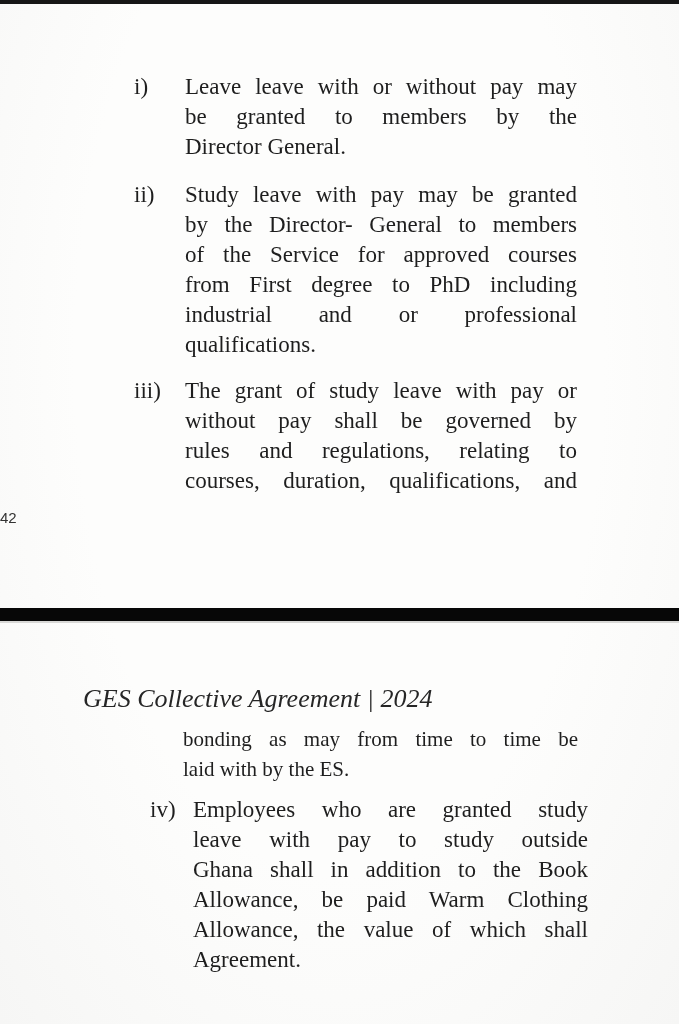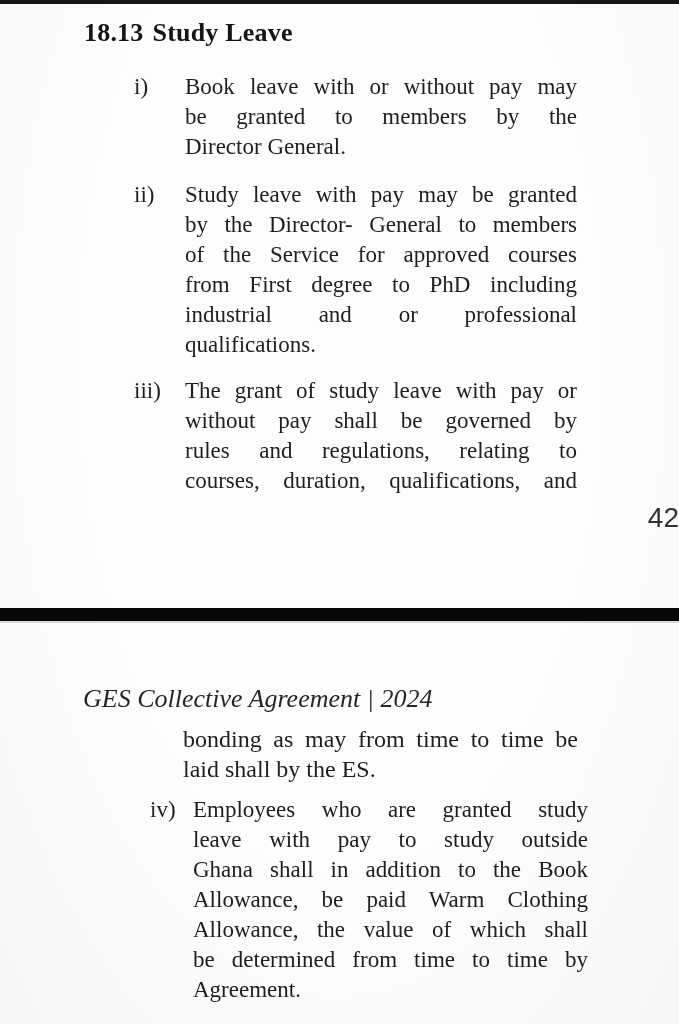--- a/index.html
+++ b/index.html
@@ -54,51 +54,48 @@
   .item-iii { top: 376px; }
   .item-iv  { top: 795px; margin-left: 10px; }
 
   
   .tline { text-align: justify; text-align-last: justify; }
   .tline.lastline { text-align-last: left; }
 
   
   .page-number {
     position: absolute; top: 505px; left: 0; right: 0;
-    text-align: right;
+    text-align: left;
     font-family: "Liberation Sans", "DejaVu Sans", sans-serif;
-    font-size: 28px; line-height: 26px; color: #333333;
+    font-size: 15px; line-height: 26px; color: #333333;
   }
 
   
   .running-header {
     position: absolute; top: 686px; left: 83px;
     font-style: italic; font-size: 26px; line-height: 26px;
     color: #262626; white-space: nowrap;
   }
   .continuation {
     position: absolute; top: 724px; left: 183px; width: 395px;
-    font-size: 24px; line-height: 30px;
+    font-size: 21px; line-height: 30px;
   }
 </style>
 </head>
 <body>
 
 <div class="canvas">
 
   <div class="top-edge-bar"></div>
 
-  <div class="heading">
-    <span class="hnum">18.13</span><span>Study Leave</span>
-  </div>
 
   <div class="item pg1 item-i">
     <span class="marker">i)</span>
     <div class="lines">
-        <div class="tline">Book leave with or without pay may</div>
+        <div class="tline">Leave leave with or without pay may</div>
         <div class="tline">be granted to members by the</div>
         <div class="tline lastline">Director General.</div>
       </div>
   </div>
 
   <div class="item pg1 item-ii">
     <span class="marker">ii)</span>
     <div class="lines">
         <div class="tline">Study leave with pay may be granted</div>
         <div class="tline">by the Director- General to members</div>
@@ -120,29 +117,28 @@
   </div>
 
   <div class="page-number">42</div>
 
   <div class="separator-bar"></div>
 
   <div class="running-header">GES Collective Agreement | 2024</div>
 
   <div class="continuation">
       <div class="tline">bonding as may from time to time be</div>
-      <div class="tline lastline">laid shall by the ES.</div>
+      <div class="tline lastline">laid with by the ES.</div>
     </div>
 
   <div class="item pg2 item-iv">
     <span class="marker">iv)</span>
     <div class="lines">
         <div class="tline">Employees who are granted study</div>
         <div class="tline">leave with pay to study outside</div>
         <div class="tline">Ghana shall in addition to the Book</div>
         <div class="tline">Allowance, be paid Warm Clothing</div>
         <div class="tline">Allowance, the value of which shall</div>
-        <div class="tline">be determined from time to time by</div>
         <div class="tline lastline">Agreement.</div>
       </div>
   </div>
 
 </div>
 
 </body></html>

